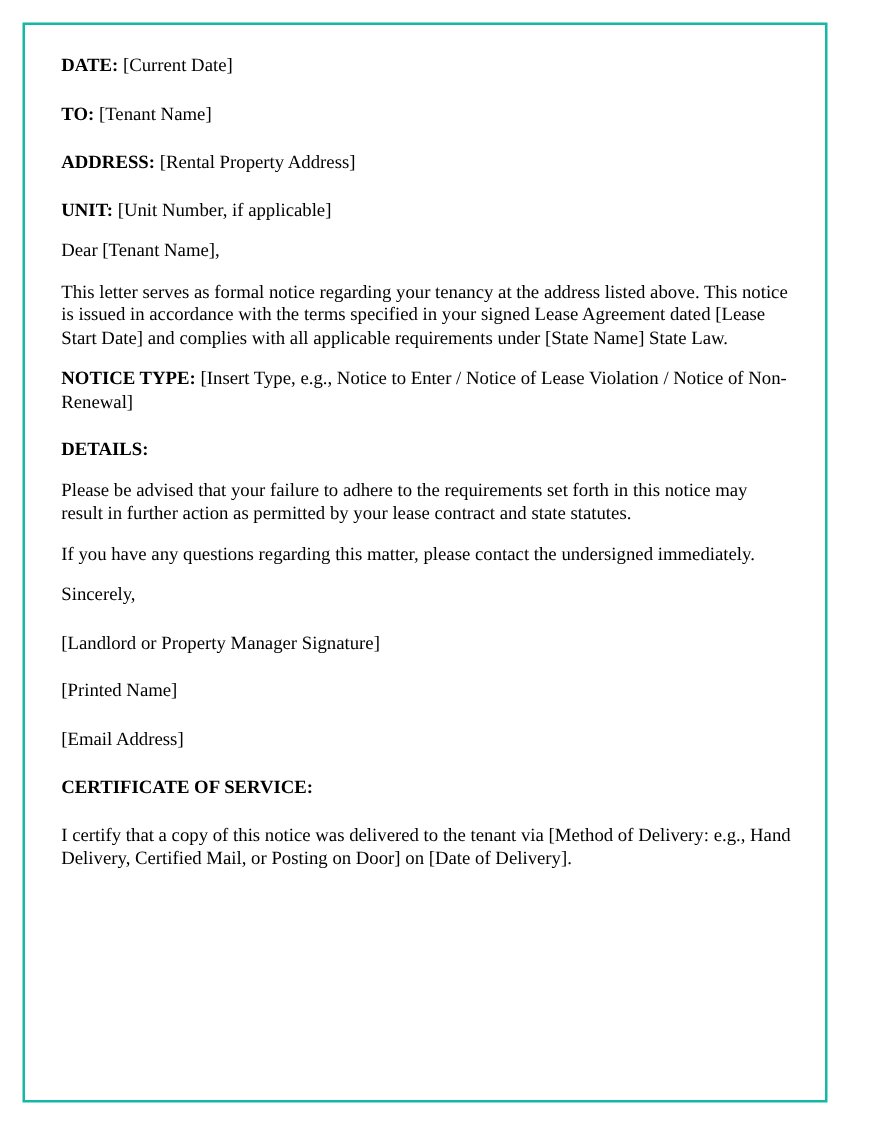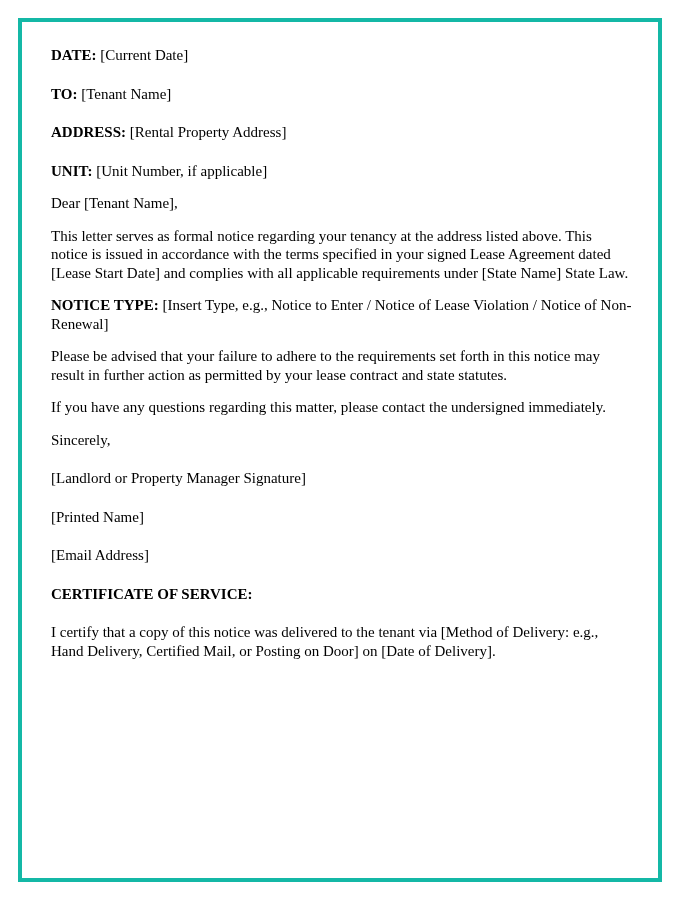--- a/index.html
+++ b/index.html
@@ -10,21 +10,21 @@
     font-family: "Liberation Serif", serif;
     font-size: 15px;
     color: #000000;
   }
   .page {
     position: absolute;
     left: 18px;
     top: 18px;
     width: 644px;
     height: 864px;
-    border: 4px solid #14b8a6;
+    border: 2px solid #14b8a6;
     padding: 24px 26px 0 29px;
     background: #ffffff;
     overflow: hidden;
   }
   .para {
     line-height: 18.5px;
     margin-bottom: 14px;
   }
   .line {
     line-height: 18.5px;
@@ -46,20 +46,21 @@
   </div>
 
 
   <p class="para">Dear [Tenant Name],</p>
 
   <p class="para">This letter serves as formal notice regarding your tenancy at the address listed above. This notice is issued in accordance with the terms specified in your signed Lease Agreement dated [Lease Start Date] and complies with all applicable requirements under [State Name] State Law.</p>
 
   <p class="para"><span class="bold">NOTICE TYPE:</span> <span>[Insert Type, e.g., Notice to Enter / Notice of Lease Violation / Notice of Non-Renewal]</span></p>
 
   <div class="para">
+    <p class="line bold">DETAILS:</p>
   </div>
 
   <p class="para">Please be advised that your failure to adhere to the requirements set forth in this notice may result in further action as permitted by your lease contract and state statutes.</p>
 
   <p class="para">If you have any questions regarding this matter, please contact the undersigned immediately.</p>
 
   <p class="para">Sincerely,</p>
 
   <div class="para">
     <p class="line">[Landlord or Property Manager Signature]</p>

